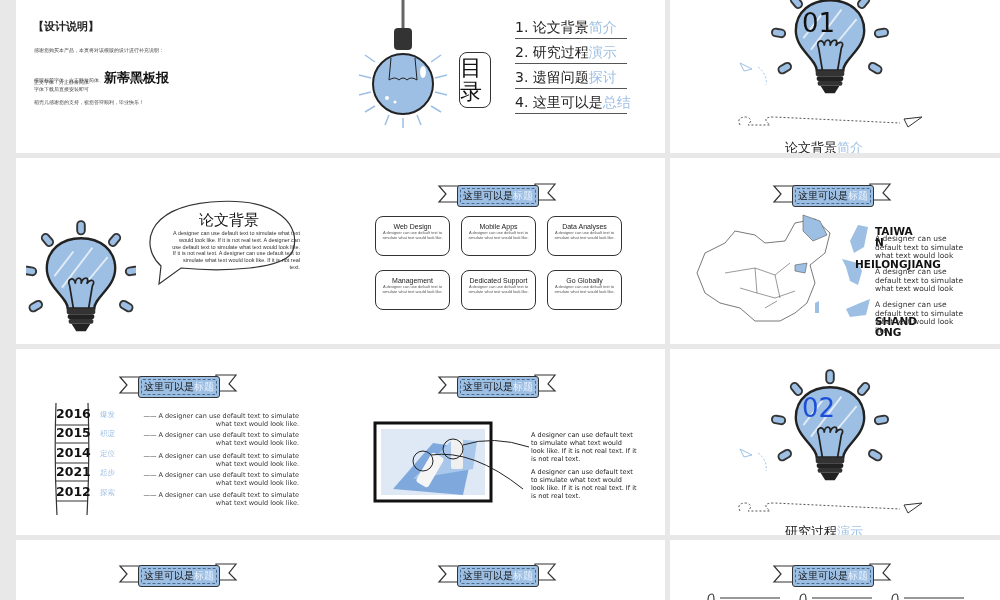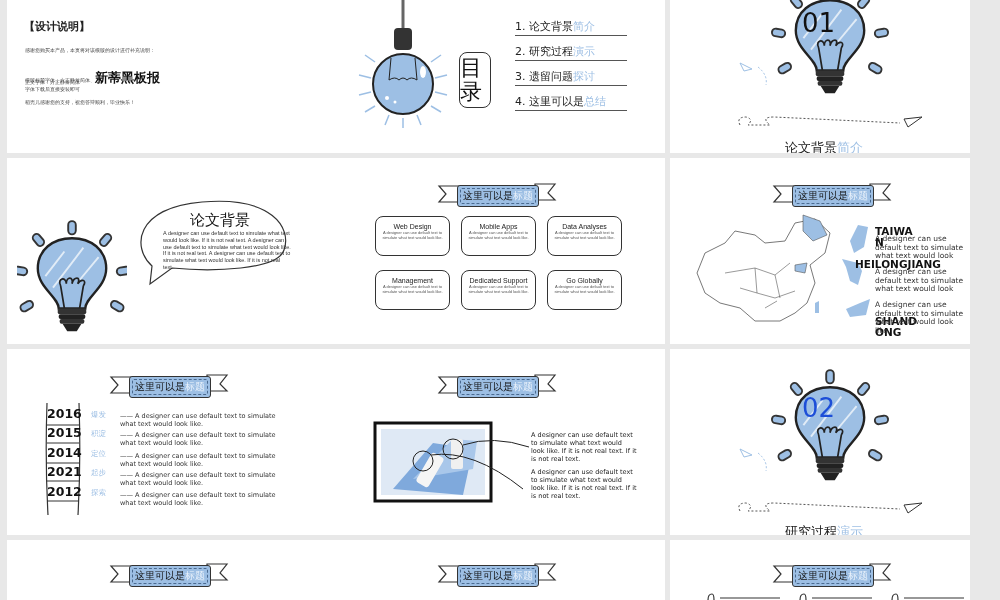--- a/index.html
+++ b/index.html
@@ -1,35 +1,35 @@
 <!DOCTYPE html>
 <html><head>
 <meta charset="utf-8">
 <style>
   * { box-sizing: border-box; margin: 0; padding: 0; }
   html, body { width: 1000px; height: 600px; overflow: hidden; background: #e8e8e8; }
   body { font-family: "DejaVu Sans", sans-serif; color: #222; position: relative; }
   .slide { position: absolute; background: #fff; overflow: hidden; cursor: pointer; }
-  .c0 { left: 7px; width: 330px; }
+  .c0 { left: 16px; width: 330px; text-align: right; }
   .c1 { left: 335px; width: 330px; }
-  .c2 { left: 670px; width: 300px; }
+  .c2 { left: 670px; width: 330px; }
   .r0 { top: 0; height: 153px; }
   .r1 { top: 158px; height: 186px; }
   .r2 { top: 349px; height: 186px; }
   .r3 { top: 540px; height: 60px; }
   .abs { position: absolute; }
   .accent { color: #9dbfe4; }
 
   
   .s1-title { left: 17px; top: 19px; font-size: 11px; font-weight: bold; color: #222; }
   .s1-line { left: 18px; font-size: 5px; color: #444; white-space: nowrap; }
   .s1-big { font-size: 13px; color: #111; font-weight: bold; }
 
   
-  .toc-item { left: 180px; font-size: 11px; color: #222; width: 112px; border-bottom: 1px solid #555; padding-bottom: 1px; white-space: nowrap; }
+  .toc-item { left: 180px; font-size: 14px; color: #222; width: 112px; border-bottom: 1px solid #555; padding-bottom: 1px; white-space: nowrap; }
   .mulu-box { left: 124px; top: 52px; width: 32px; height: 56px; border: 1.5px solid #333; border-radius: 8px; display: flex; flex-direction: column; align-items: center; justify-content: center; font-size: 22px; line-height: 24px; color: #111; }
 
   
   .ribbon { position: absolute; width: 120px; height: 26px; }
   .ribbon-main { position: absolute; left: 20px; top: 3px; width: 82px; height: 22px; background: #9dbfe4; border: 1.5px solid #333; border-radius: 3px; font-size: 10px; display: flex; align-items: center; justify-content: center; color: #111; white-space: nowrap; }
   .ribbon-main::after { content: ""; position: absolute; left: 2px; right: 2px; top: 2px; bottom: 2px; border: 1px dashed #4a6a90; border-radius: 2px; }
   .ribbon-main .accent { color: #eaf2fb; }
 
   .card { position: absolute; width: 75px; height: 40px; border: 1.5px solid #333; border-radius: 8px; text-align: center; font-family: "Liberation Sans", sans-serif; padding-top: 6px; }
   .card-title { font-size: 7px; color: #222; }

